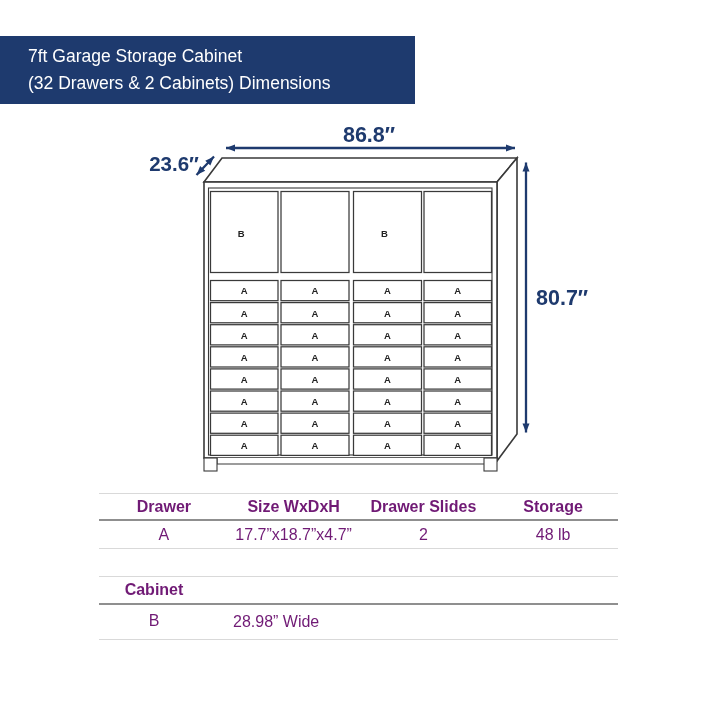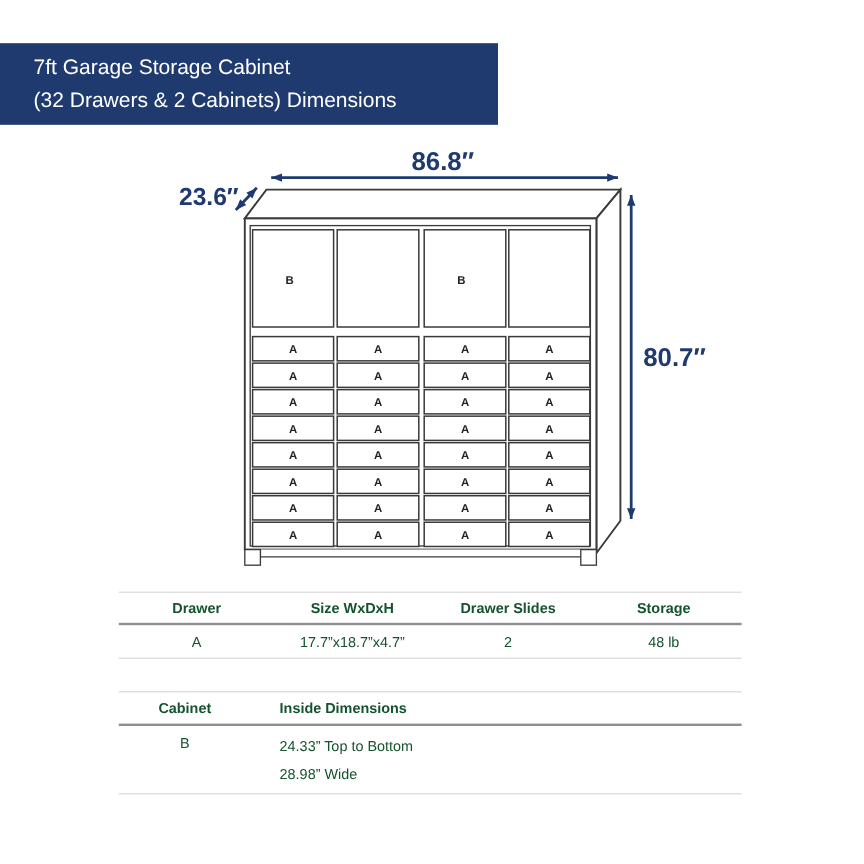--- a/index.html
+++ b/index.html
@@ -14,30 +14,30 @@
     padding:7px 0 0 28px;font-weight:normal;font-size:17.5px;line-height:27px;
     white-space:nowrap;
   }
   svg.diagram{position:absolute;left:0;top:0;width:720px;height:720px;display:block;}
   .shape{fill:#ffffff;stroke:var(--line);stroke-width:1.6;}
   .thin{stroke-width:1.1;}
   .unit{fill:#ffffff;stroke:var(--line);stroke-width:1.25;}
   .dimline{stroke:var(--navy);stroke-width:2.3;fill:none;}
   .dimtext{fill:var(--navy);font-weight:bold;font-family:"Liberation Sans",sans-serif;}
   .unittext{fill:#222222;font-weight:bold;font-size:9.5px;font-family:"Liberation Sans",sans-serif;}
-  .tables{position:absolute;left:99px;top:493px;width:519px;color:#14532d;font-size:12px;}
+  .tables{position:absolute;left:99px;top:493px;width:519px;color:#701a75;font-size:16px;}
   .trow{display:grid;align-items:center;}
   .t1 .trow{grid-template-columns:repeat(4,1fr);}
   .t2 .trow{grid-template-columns:110px 1fr;}
   .t1{border-top:1px solid var(--tbl-light);}
   .t2{border-top:1px solid var(--tbl-light);margin-top:27px;}
   .thead{font-weight:bold;border-bottom:2px solid var(--tbl-dark);}
   .t1 .thead{height:25px;}
   .t1 .tbody{height:27px;border-bottom:1px solid var(--tbl-light);}
-  .t2 .thead{height:26px;}
+  .t2 .thead{height:26px;gap:13px;}
   .t2 .tbody{border-bottom:1px solid var(--tbl-light);padding:6px 0 5px;align-items:start;}
   .cell{text-align:center;}
   .cell.left{text-align:left;padding-left:24px;}
   .dim-line{line-height:22.5px;}
   .t2 .cell.top{padding-top:1px;}
 </style>
 </head>
 <body>
 
 <div class="banner">
@@ -155,24 +155,22 @@
       <div class="cell">A</div>
       <div class="cell">17.7”x18.7”x4.7”</div>
       <div class="cell">2</div>
       <div class="cell">48 lb</div>
     </div>
   </div>
 
   <div class="t2">
     <div class="trow thead">
       <div class="cell">Cabinet</div>
-      <div class="cell left">Inside Dimensions</div>
     </div>
     <div class="trow tbody">
       <div class="cell top">B</div>
       <div class="cell left">
-        <div class="dim-line">24.33” Top to Bottom</div>
         <div class="dim-line">28.98” Wide</div>
       </div>
     </div>
   </div>
 
 </div>
 
 </body></html>

